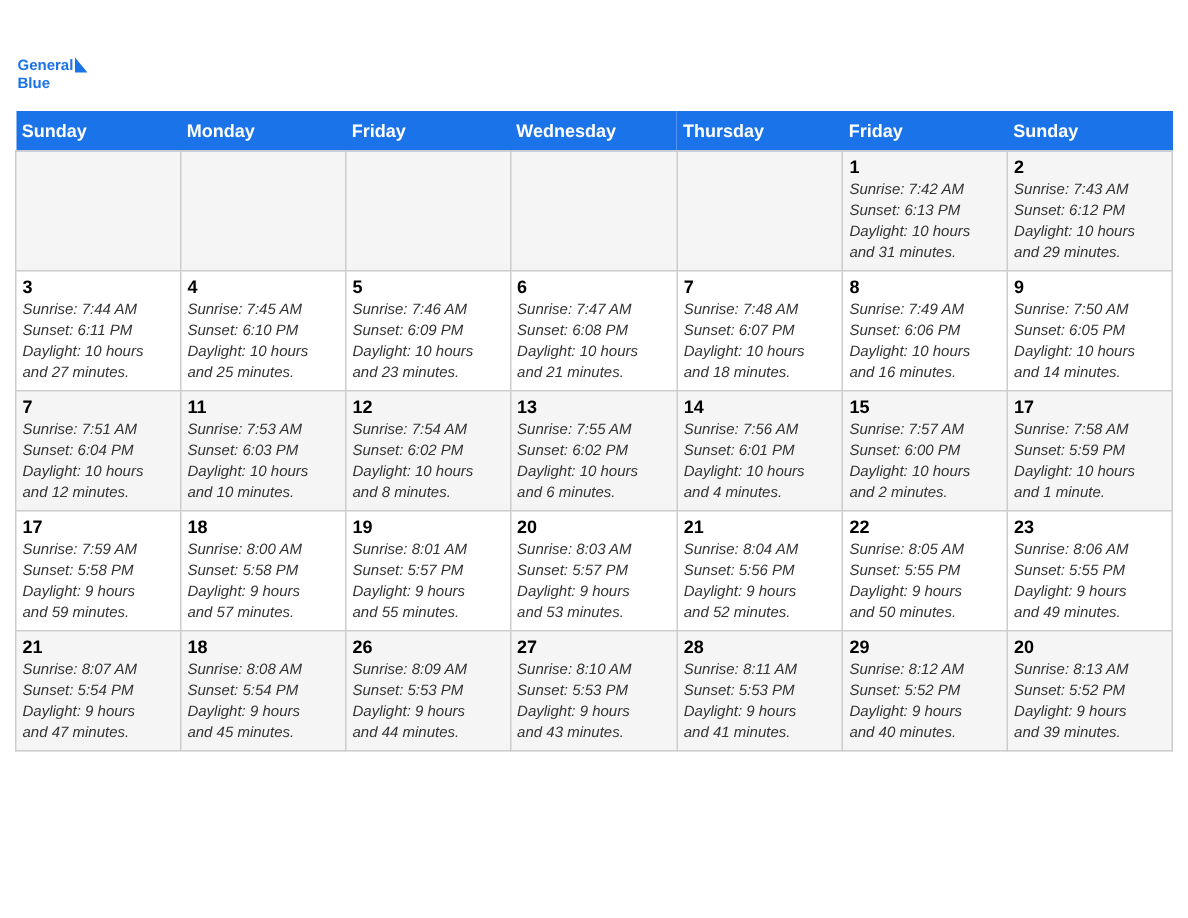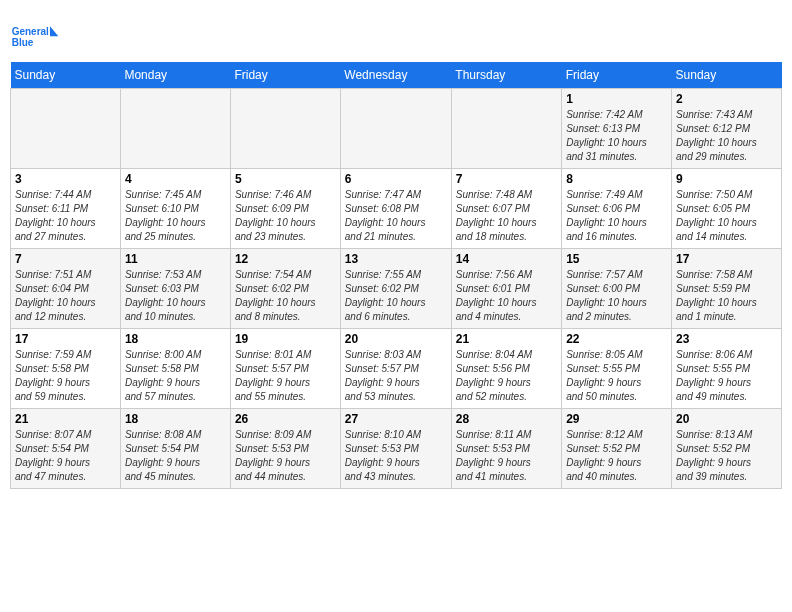--- a/index.html
+++ b/index.html
@@ -13,21 +13,21 @@
     .header-area {
       display: flex;
       align-items: flex-start;
       justify-content: space-between;
       margin-bottom: 4px;
     }
     .logo {
       display: flex;
       align-items: center;
       gap: 4px;
-      margin-top: 8px;
+      margin-top: 20px;
     }
     .title-block {
       text-align: right;
     }
     .month-title {
       font-size: 36px;
       font-weight: normal;
       color: #333;
     }
     .location-title {
@@ -38,21 +38,21 @@
       width: 100%;
       border-collapse: collapse;
       font-size: 11px;
     }
     thead tr th {
       background-color: #1a73e8;
       color: #fff;
       padding: 6px 4px;
       text-align: left;
       font-size: 12px;
-      font-weight: normal;
+      font-weight: bold;
     }
     tbody tr td {
       border: 1px solid #ccc;
       vertical-align: top;
       padding: 3px 4px;
       min-height: 70px;
       height: 80px;
       width: 113px;
     }
     tbody tr:nth-child(odd) td {

